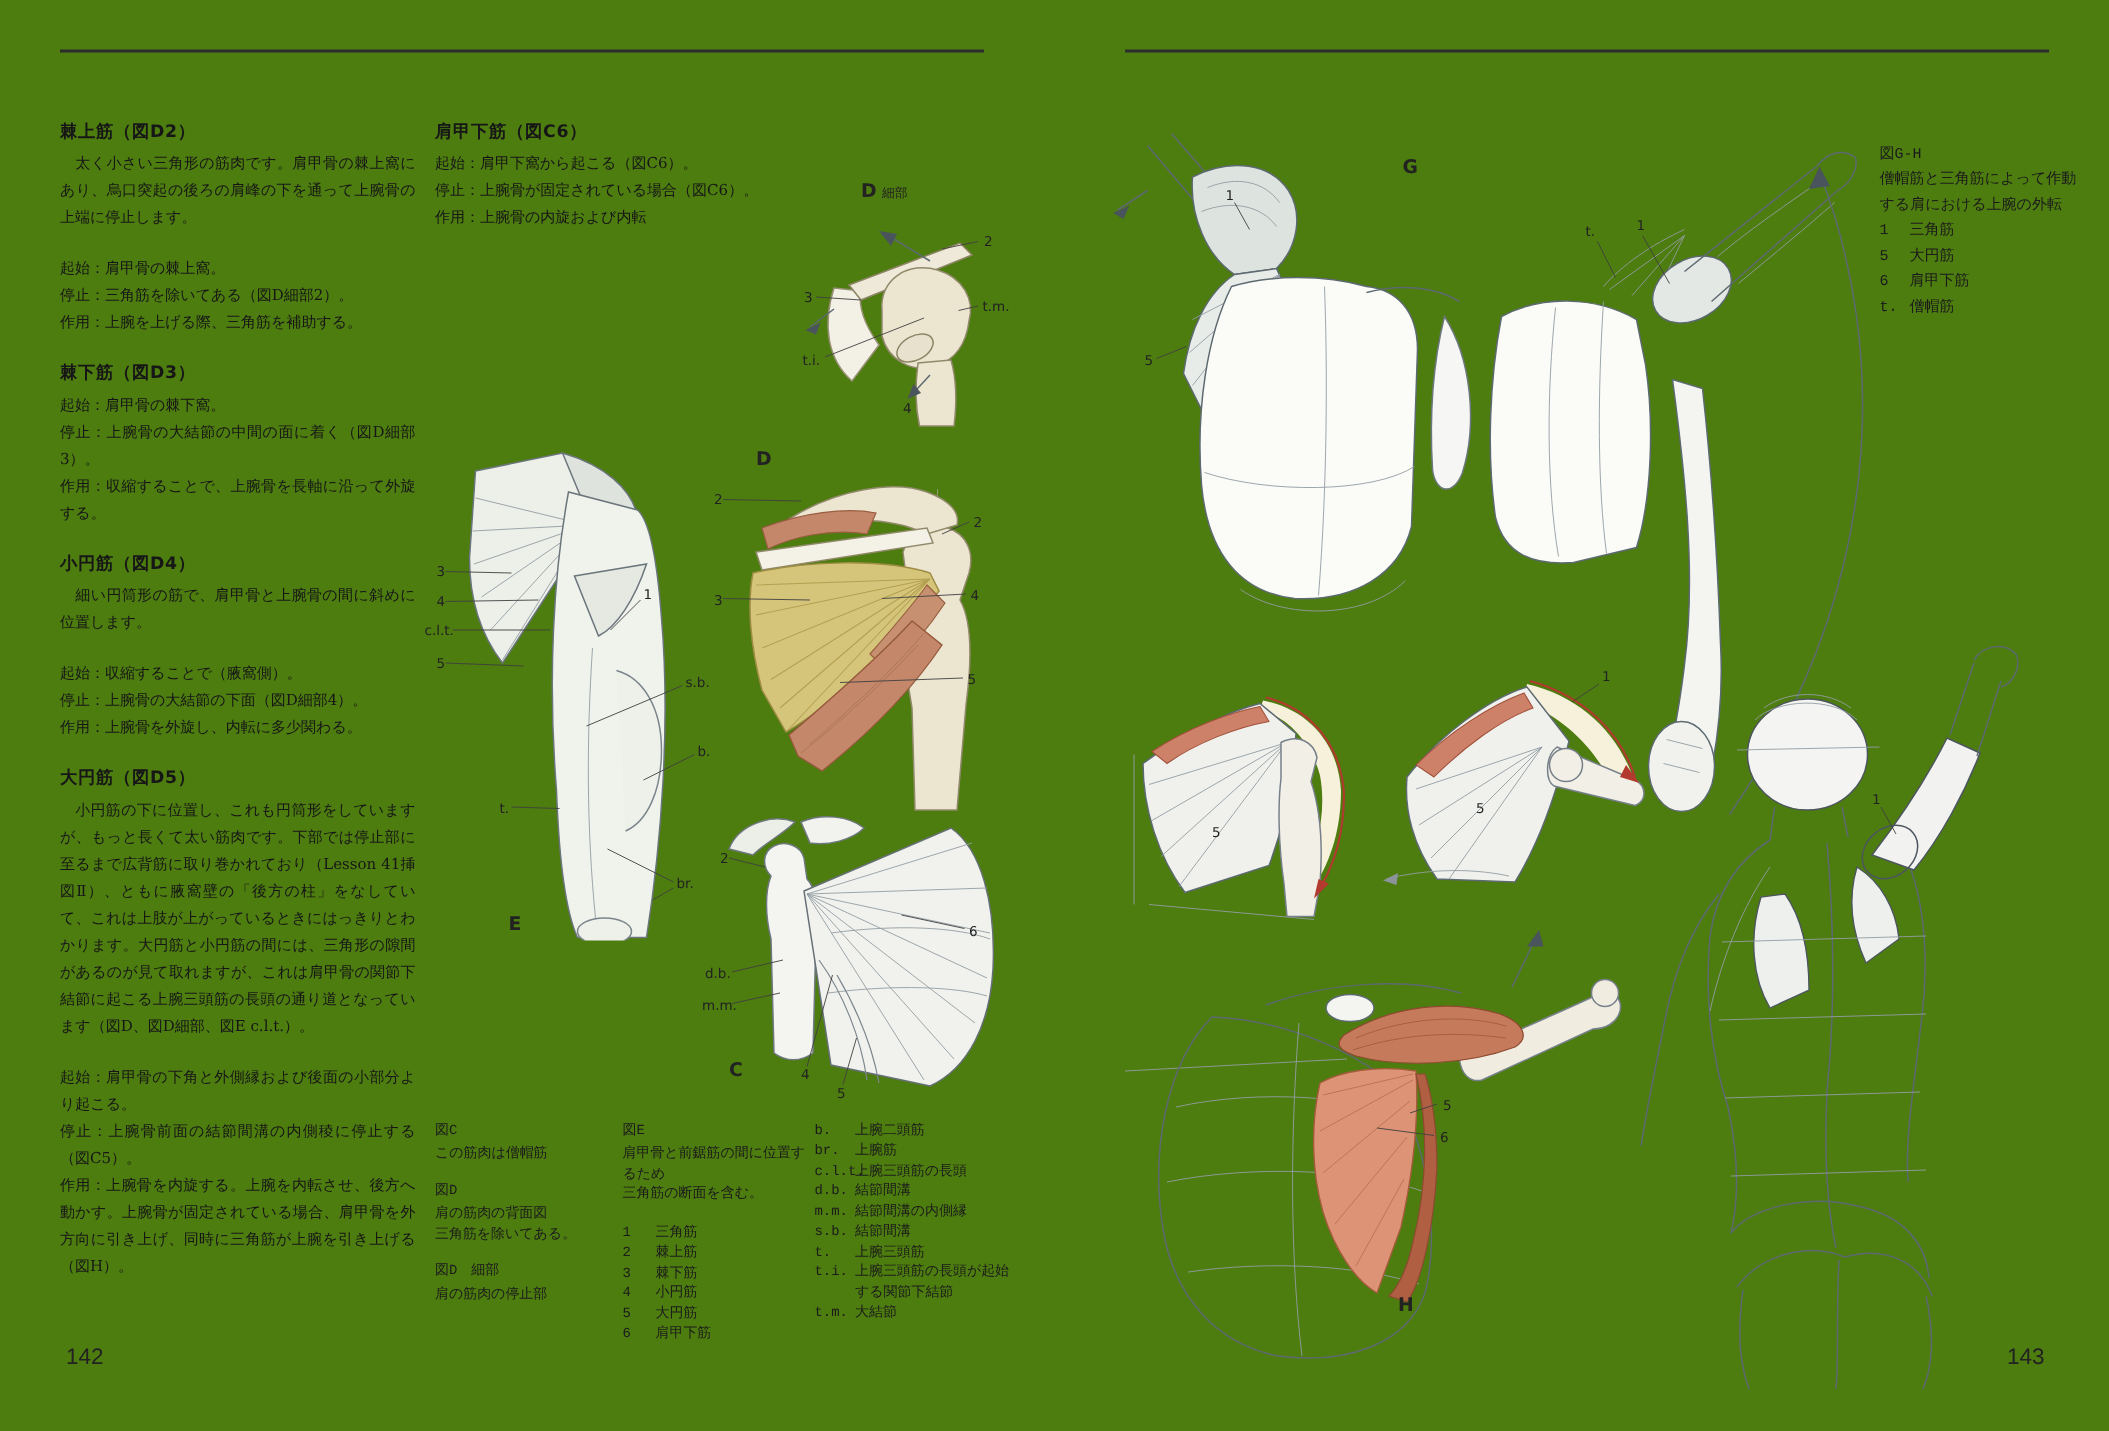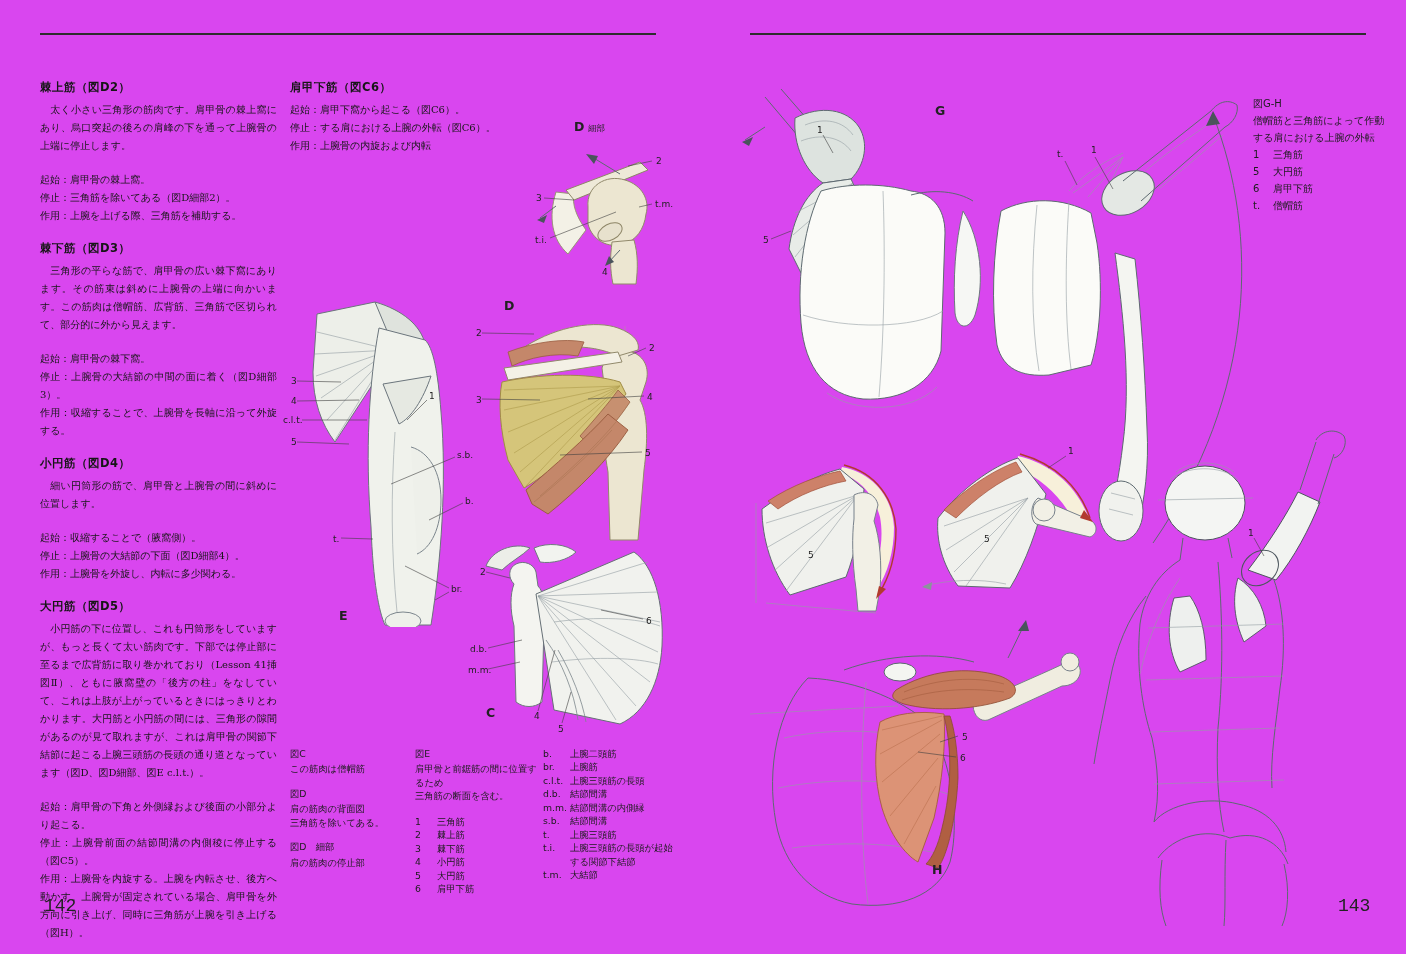--- a/index.html
+++ b/index.html
@@ -1,39 +1,39 @@
 <!DOCTYPE html>
 <html><head>
 <meta charset="utf-8">
 <style>
   html,body{margin:0;padding:0;background:#e8e8e6;}
-  #stage{position:relative;width:1406px;height:954px;background:#d946ef;overflow:hidden;
+  #stage{position:relative;width:1406px;height:954px;background:#4d7c0f;overflow:hidden;
          font-family:"DejaVu Sans","Liberation Sans",sans-serif;color:#161616;}
   .rule{position:absolute;top:33px;height:2px;background:#2d2d2d;}
   #rule-left{left:40px;width:616px;}
   #rule-right{left:750px;width:616px;}
   .textcol{position:absolute;}
   section.muscle{margin-bottom:16px;}
   h3.sec{font-size:11.5px;font-weight:bold;margin:0 0 6px;letter-spacing:.5px;}
   .jp{font-family:"DejaVu Serif","Liberation Serif",serif;font-size:10px;line-height:1.8;
       text-align:justify;margin:0;}
   p.body{margin-bottom:16px;}
-  .caption{position:absolute;font-size:9.3px;line-height:1.45;color:#1b1b1b;}
+  .caption{position:absolute;font-size:9.3px;line-height:1.45;color:#1b1b1b;font-family:Liberation Mono, monospace;}
   .cap-block{margin-bottom:11px;}
   .cap-title{margin-bottom:2px;}
   .num-row{display:flex;}
   .num-key{width:22px;flex:none;}
   .abbr-row{display:flex;}
   .abbr-key{width:27px;flex:none;}
   .abbr-label{max-width:104px;}
   .gh-row{display:flex;}
   .gh-key{width:20px;flex:none;}
   .fig{position:absolute;}
-  .pagenum{position:absolute;font-family:Liberation Mono, monospace;
-           font-size:18px;color:#222;}
+  .pagenum{position:absolute;font-family:Liberation Sans, sans-serif;
+           font-size:15px;color:#222;}
   svg text{font-family:"DejaVu Sans","Liberation Sans",sans-serif;fill:#222;}
   .figletter{font-weight:bold;font-size:12.5px;}
   .figsub{font-size:8.5px;}
   .figlabel{font-size:9px;}
   .leader{stroke:#3f3f3f;stroke-width:.6;fill:none;}
   .pencil{stroke:#5d6a70;stroke-width:1;fill:none;}
   .pencil-lt{stroke:#939da3;stroke-width:.6;fill:none;}
   .bone{fill:#ece6d1;stroke:#91896b;stroke-width:1;}
   .red-line{stroke:#b23a2e;stroke-width:1.4;fill:none;}
 </style>
@@ -48,21 +48,20 @@
   <div class="textcol" style="left:40px;top:80px;width:237px;">
     <section class="muscle">
       <h3 class="sec">棘上筋（図D2）</h3>
       <p class="jp body">　太く小さい三角形の筋肉です。肩甲骨の棘上窩にあり、烏口突起の後ろの肩峰の下を通って上腕骨の上端に停止します。</p>
       <p class="jp">起始：肩甲骨の棘上窩。</p>
       <p class="jp">停止：三角筋を除いてある（図D細部2）。</p>
       <p class="jp">作用：上腕を上げる際、三角筋を補助する。</p>
     </section>
     <section class="muscle">
       <h3 class="sec">棘下筋（図D3）</h3>
-      <p class="jp body">　三角形の平らな筋で、肩甲骨の広い棘下窩にあります。その筋束は斜めに上腕骨の上端に向かいます。この筋肉は僧帽筋、広背筋、三角筋で区切られて、部分的に外から見えます。</p>
       <p class="jp">起始：肩甲骨の棘下窩。</p>
       <p class="jp">停止：上腕骨の大結節の中間の面に着く（図D細部3）。</p>
       <p class="jp">作用：収縮することで、上腕骨を長軸に沿って外旋する。</p>
     </section>
     <section class="muscle">
       <h3 class="sec">小円筋（図D4）</h3>
       <p class="jp body">　細い円筒形の筋で、肩甲骨と上腕骨の間に斜めに位置します。</p>
       <p class="jp">起始：収縮することで（腋窩側）。</p>
       <p class="jp">停止：上腕骨の大結節の下面（図D細部4）。</p>
       <p class="jp">作用：上腕骨を外旋し、内転に多少関わる。</p>
@@ -73,21 +72,21 @@
       <p class="jp">起始：肩甲骨の下角と外側縁および後面の小部分より起こる。</p>
       <p class="jp">停止：上腕骨前面の結節間溝の内側稜に停止する（図C5）。</p>
       <p class="jp">作用：上腕骨を内旋する。上腕を内転させ、後方へ動かす。上腕骨が固定されている場合、肩甲骨を外方向に引き上げ、同時に三角筋が上腕を引き上げる（図H）。</p>
     </section>
   </div>
 
   <div class="textcol" style="left:290px;top:80px;width:262px;">
     <section class="muscle">
       <h3 class="sec">肩甲下筋（図C6）</h3>
       <p class="jp">起始：肩甲下窩から起こる（図C6）。</p>
-      <p class="jp">停止：する肩における上腕の外転（図C6）。</p>
+      <p class="jp">停止：上腕骨が固定されている場合（図C6）。</p>
       <p class="jp">作用：上腕骨の内旋および内転</p>
     </section>
   </div>
 
   <svg class="fig" style="left:528px;top:112px;" width="155" height="180" viewBox="0 0 155 180">
     <text class="figletter" x="46" y="19">D</text>
     <text class="figsub" x="60" y="19">細部</text>
     <path d="M28,80 C20,105 24,128 40,142 L58,118 C48,104 44,92 46,82 Z" fill="#f3f1e6" stroke="#9a9278" stroke-width="1"></path>
     <path d="M38,78 L112,50 L120,58 L46,88 Z" fill="#eee9d8" stroke="#8d8566" stroke-width="1"></path>
     <path d="M60,95 C58,74 78,62 97,68 C114,73 122,88 118,102 C116,118 108,128 96,132 C80,137 64,128 60,112 Z" class="bone"></path>

